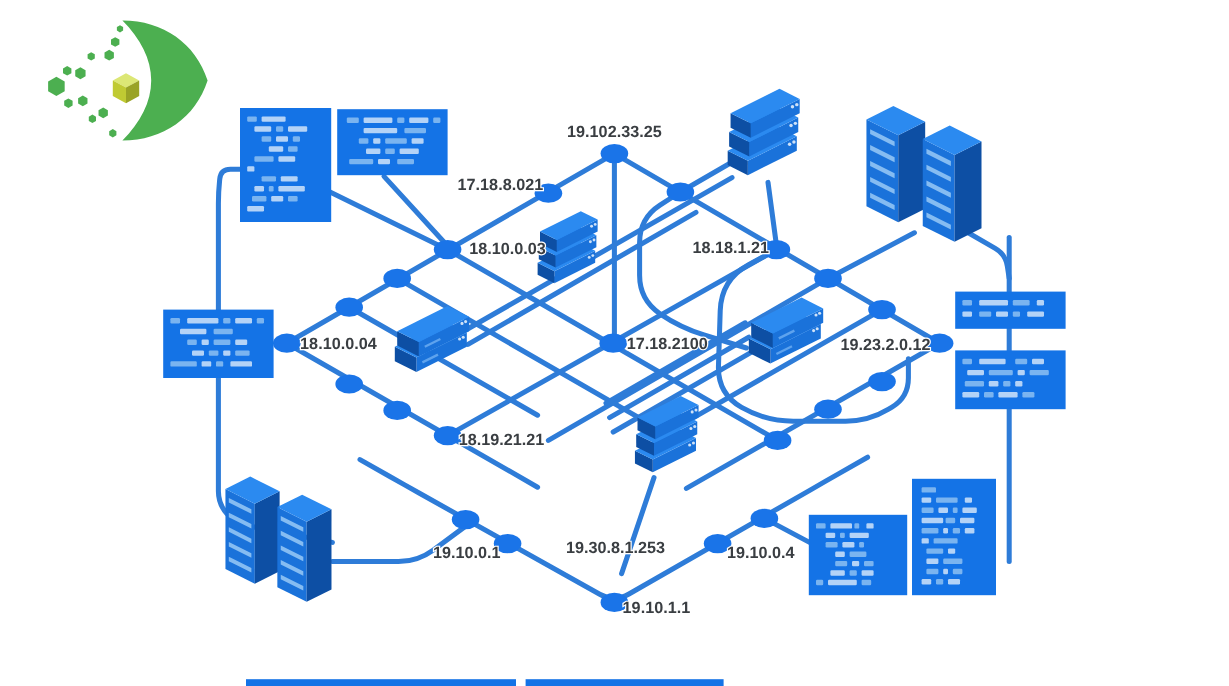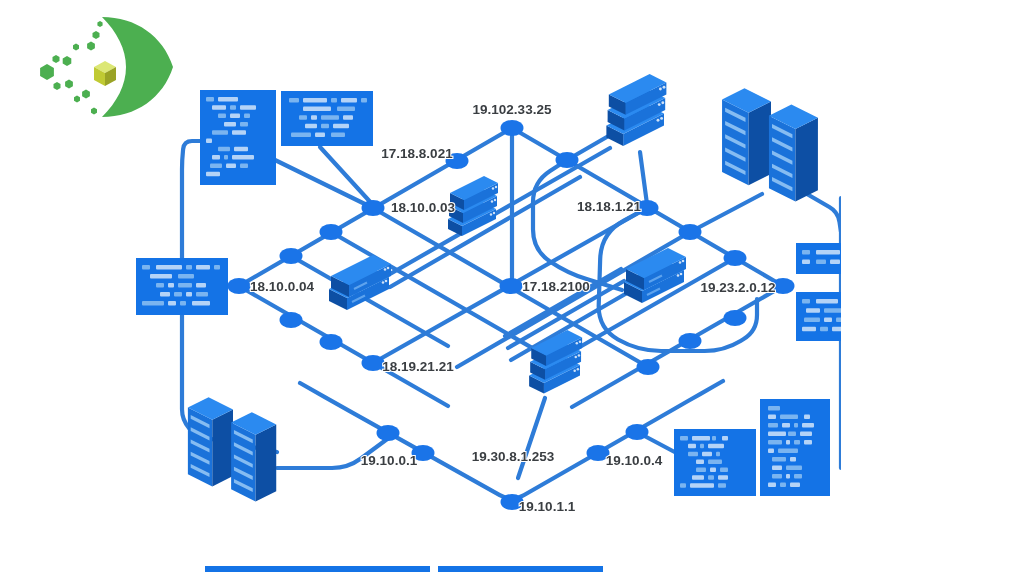--- a/index.html
+++ b/index.html
@@ -1,16 +1,16 @@
 <!DOCTYPE html>
 <html><head>
 <meta charset="utf-8">
 <style>
   html,body{margin:0;padding:0;background:#ffffff;}
-  .stage{position:relative;width:841px;height:572px;background:#ffffff;overflow:hidden;
+  .stage{position:relative;width:1024px;height:572px;background:#ffffff;overflow:hidden;
          font-family:"Liberation Sans",sans-serif;}
   .stage svg{position:absolute;left:0;top:0;}
   #logo{left:14px;top:4px;}
   text.iplabel{font-family:"Liberation Sans",sans-serif;font-weight:bold;font-size:13.5px;
                fill:#3a3e42;paint-order:stroke;stroke:#ffffff;stroke-width:2px;}
 </style>
 </head>
 <body>
 
 <div class="stage">

